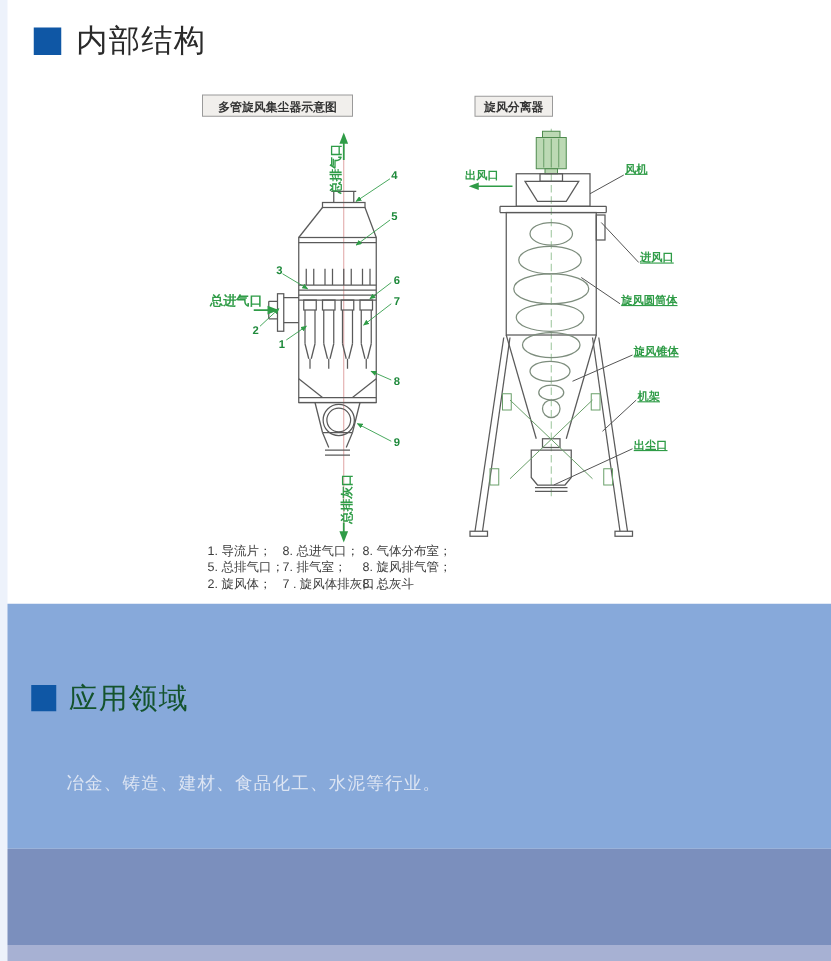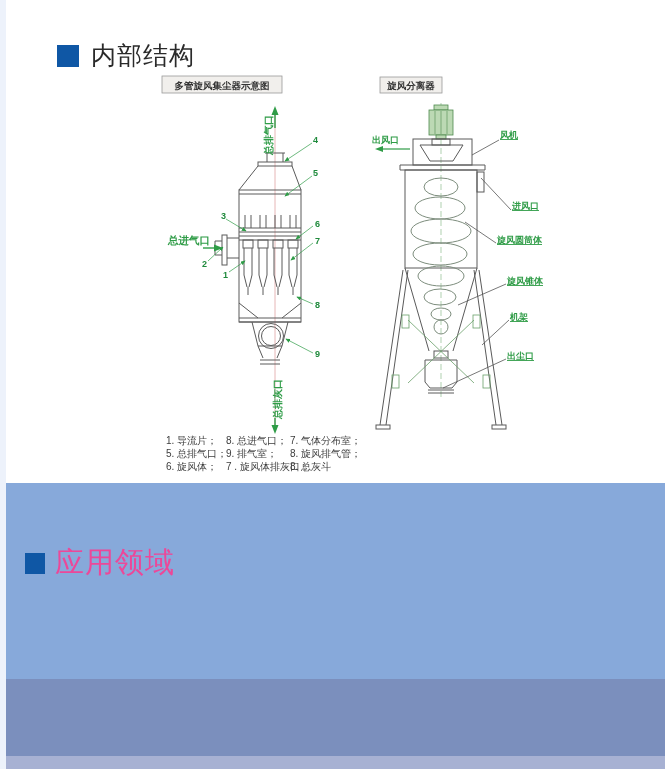--- a/index.html
+++ b/index.html
@@ -3,26 +3,26 @@
 <meta charset="utf-8">
 <style>
   html,body{margin:0;padding:0;}
   body{font-family:"Liberation Sans","DejaVu Sans",sans-serif;background:#ffffff;}
   #screen{position:relative;width:665px;height:769px;background:#ffffff;overflow:hidden;}
   .left-strip{position:absolute;left:0;top:0;width:6px;height:769px;background:#edf2fb;z-index:9;}
 
   
   .sec-head{position:absolute;display:flex;align-items:center;}
   .sec-head .marker{display:inline-block;background:#0f57a5;}
-  .head1{left:27px;top:39px;margin-left:30px;}
+  .head1{left:27px;top:16px;}
   .head1 .marker{width:22px;height:22px;margin-right:12px;}
   .head1 .txt{font-size:25px;color:#2a2a2a;letter-spacing:1px;}
   .head2{left:25px;top:543px;}
   .head2 .marker{width:20px;height:21px;margin-right:10px;}
-  .head2 .txt{font-size:29px;color:#ec4899;letter-spacing:1px;}
+  .head2 .txt{font-size:23px;color:#14532d;letter-spacing:1px;}
 
   
   .blue-section{position:absolute;left:0;top:483px;width:665px;height:196px;background:#87a9da;}
   .band1{position:absolute;left:0;top:679px;width:665px;height:77px;background:#7b8fbd;}
   .band2{position:absolute;left:0;top:756px;width:665px;height:13px;background:#a7b1d3;}
   .app-body{position:absolute;left:53px;top:618px;font-size:14px;color:#dde5f3;letter-spacing:1px;}
 
   
   .svg-abs{position:absolute;}
   svg text{font-family:"Liberation Sans","DejaVu Sans",sans-serif;}
@@ -173,25 +173,25 @@
         <text x="78" y="203">1</text>
         <text x="170" y="233">8</text>
         <text x="170" y="282">9</text>
       </g>
     </g>
   </svg>
 
   <div class="legend">
     <span>1. 导流片；</span>
     <span>8. 总进气口；</span>
-    <span>7. 气体分布室；</span>
+    <span>8. 气体分布室；</span>
     <span>5. 总排气口；</span>
-    <span>9. 排气室；</span>
+    <span>7. 排气室；</span>
     <span>8. 旋风排气管；</span>
-    <span>6. 旋风体；</span>
+    <span>2. 旋风体；</span>
     <span>7 . 旋风体排灰口；</span>
     <span>8. 总灰斗</span>
   </div>
 
   <svg class="svg-abs" style="left:370px;top:75px;" width="290" height="365" viewBox="0 0 290 365">
 
     <g>
       <rect x="10" y="2" width="62" height="16" fill="#f1efec" stroke="#9a9a9a" stroke-width="0.8"></rect>
       <text x="41" y="14" text-anchor="middle" font-size="9.5" font-weight="bold" fill="#333333">旋风分离器</text>
     </g>
@@ -282,16 +282,17 @@
       <line x1="73" y1="313" x2="136" y2="284" stroke="#555555" stroke-width="0.8"></line>
       <text x="137" y="284" font-size="9" font-weight="bold" fill="#2f9c47" text-decoration="underline">出尘口</text>
     </g>
   </svg>
 
   <div class="blue-section"></div>
   <div class="sec-head head2">
     <span class="marker"></span>
     <span class="txt">应用领域</span>
   </div>
+  <div class="app-body">冶金、铸造、建材、食品化工、水泥等行业。</div>
 
   <div class="band1"></div>
   <div class="band2"></div>
 </div>
 
 </body></html>

